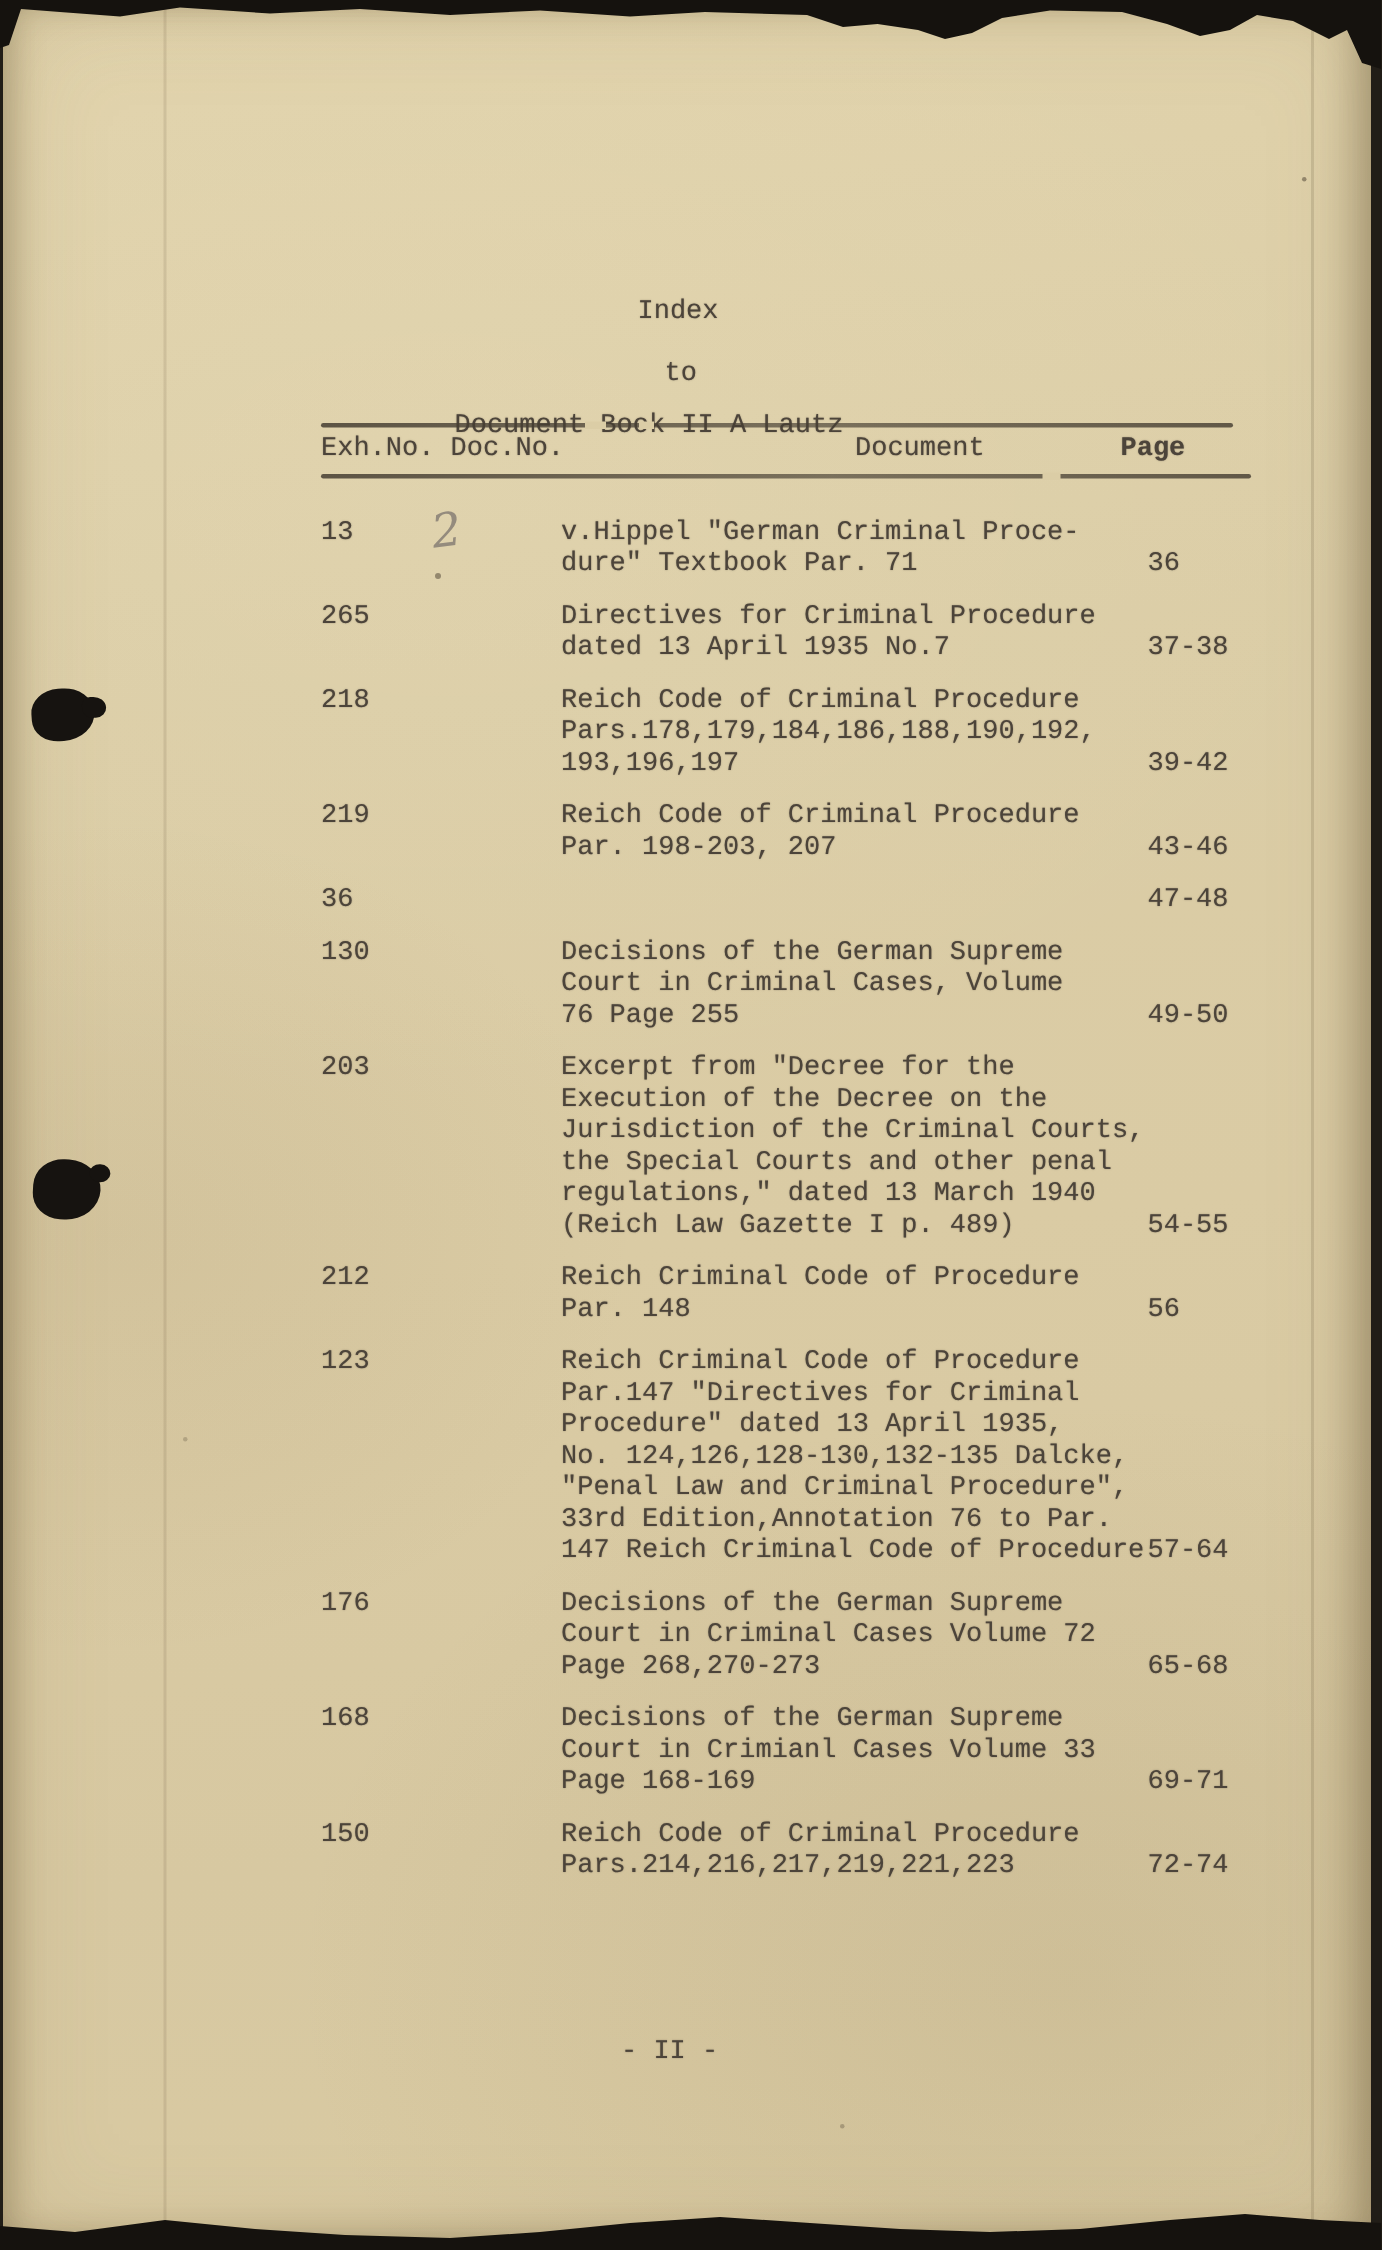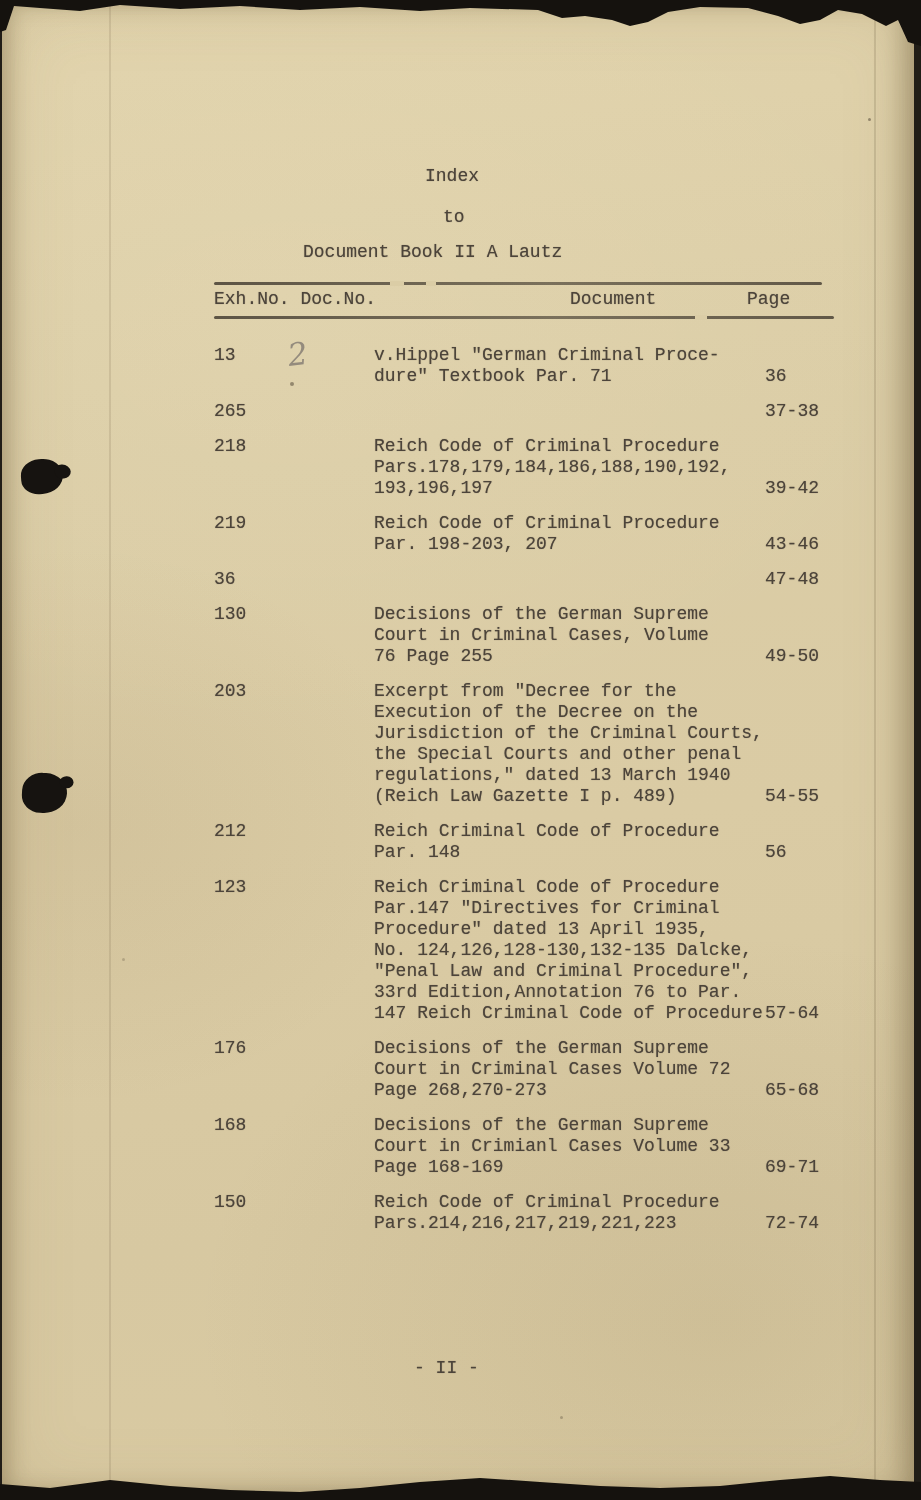--- a/index.html
+++ b/index.html
@@ -28,21 +28,21 @@
       inset 0 -10px 22px rgba(100,85,55,0.20);
   }
   .type {
     color: var(--ink, #4c443a);
     text-shadow: 0 0 1px rgba(76,68,58,0.55);
     font-size: 18px;
     line-height: 21px;
     white-space: pre;
   }
   
-  .title-line { position: absolute; }
+  .title-line { position: absolute; margin-top: 32px; }
   .t-index { left: 423px; top: 166px; }
   .t-to    { left: 441px; top: 207px; }
   .t-book  { left: 301px; top: 242px; }
   
   .rule {
     position: absolute; height: 3px;
     background: linear-gradient(to right, rgba(70,62,50,0.85), rgba(70,62,50,0.66) 55%, rgba(70,62,50,0.82));
     border-radius: 2px;
   }
   .rule-top    { left: 212px; top: 282px; width: 608px; }
@@ -51,21 +51,21 @@
     position: absolute; top: -1px; height: 5px;
     background: var(--paper, #dbcda6);
   }
   .gap-a { left: 176px; width: 14px; }
   .gap-b { left: 212px; width: 10px; }
   .gap-c { left: 481px; width: 12px; }
   
   .col-header { position: absolute; top: 289px; }
   .h-exh  { left: 212px; }
   .h-doc  { left: 568px; }
-  .h-page { left: 745px; }
+  .h-page { left: 745px; font-weight: bold; }
   
   .entries { position: absolute; left: 212px; top: 345px; width: 690px; }
   .entry { position: relative; display: flex; align-items: flex-start; margin-bottom: 14px; }
   .doc-no { flex: 0 0 113px; text-align: left; }
   .desc   { margin-left: 47px; }
   .page-no { position: absolute; left: 551px; bottom: 0; }
   .handwritten {
     position: absolute; left: 74px; top: -6px;
     font-family: "DejaVu Serif", serif;
     font-style: italic;
@@ -146,20 +146,22 @@
     <span class="handwritten">2</span>
     <span class="type doc-no">13</span>
     <span class="type desc">v.Hippel "German Criminal Proce-
 dure" Textbook Par. 71</span>
     <span class="type page-no">36</span>
   </div>
 
   <div class="entry">
 
     <span class="type doc-no">265</span>
+    <span class="type desc">Directives for Criminal Procedure
+dated 13 April 1935 No.7</span>
     <span class="type page-no">37-38</span>
   </div>
 
   <div class="entry">
 
     <span class="type doc-no">218</span>
     <span class="type desc">Reich Code of Criminal Procedure
 Pars.178,179,184,186,188,190,192,
 193,196,197</span>
     <span class="type page-no">39-42</span>

